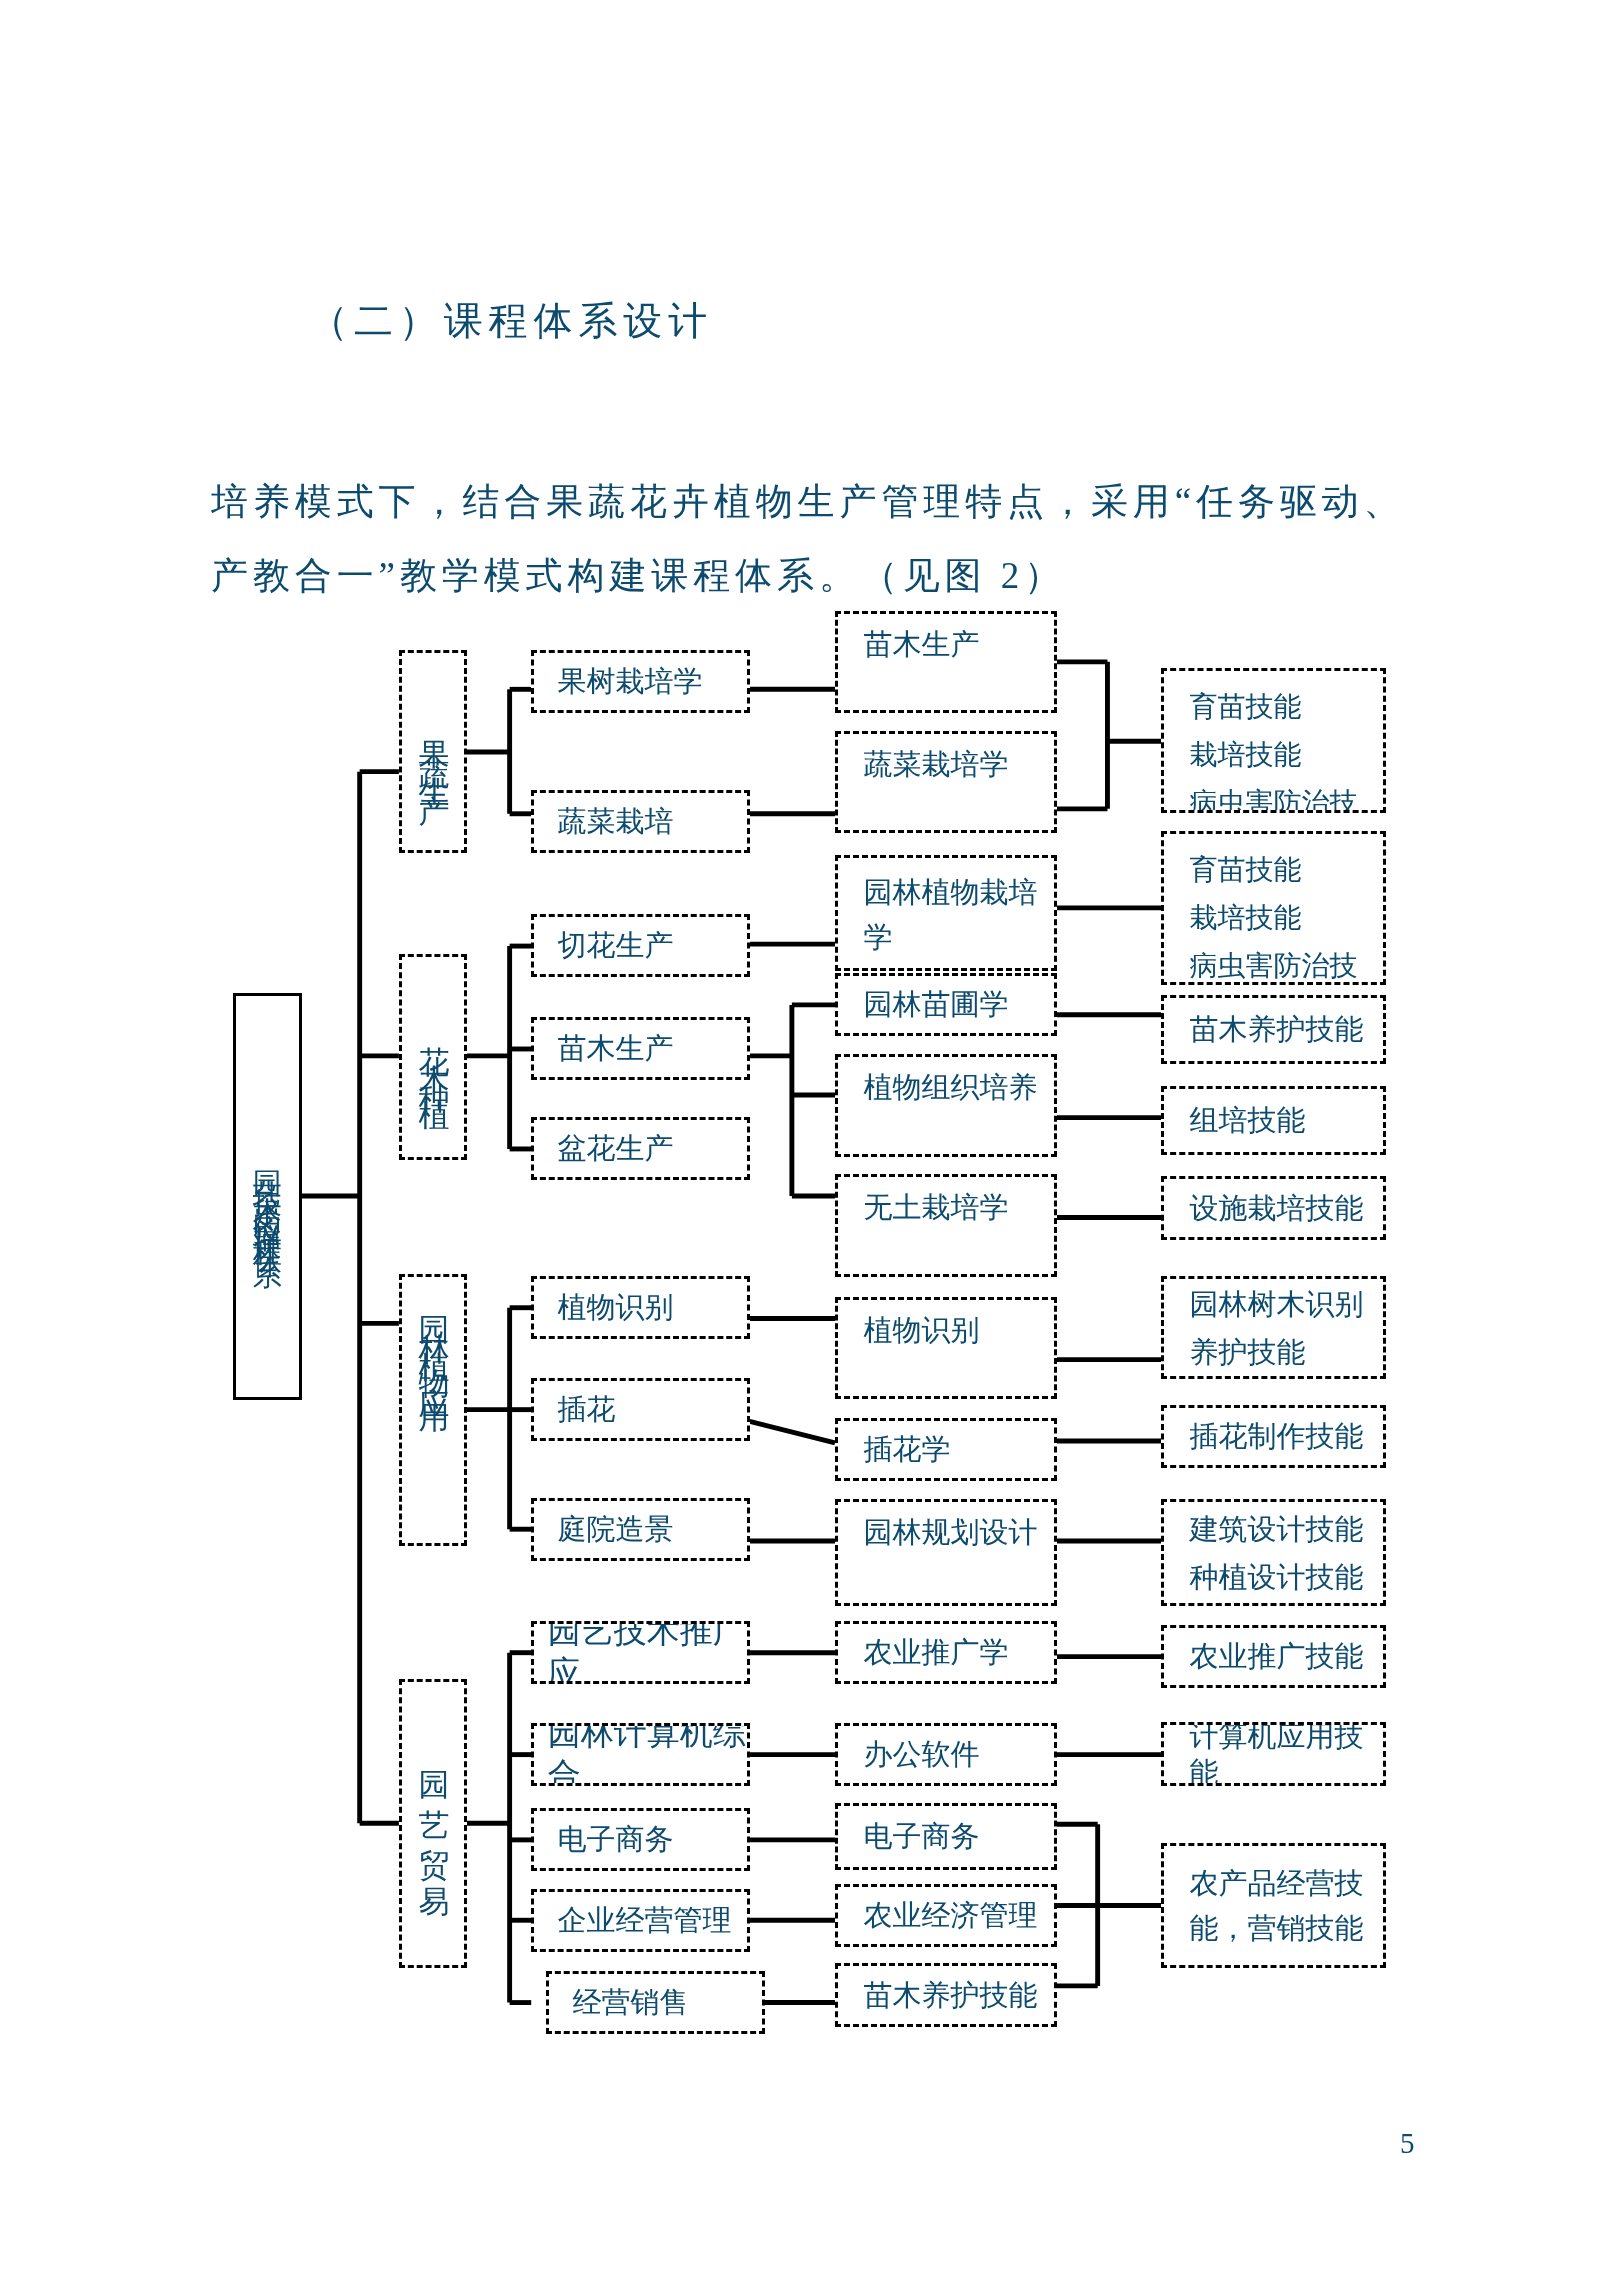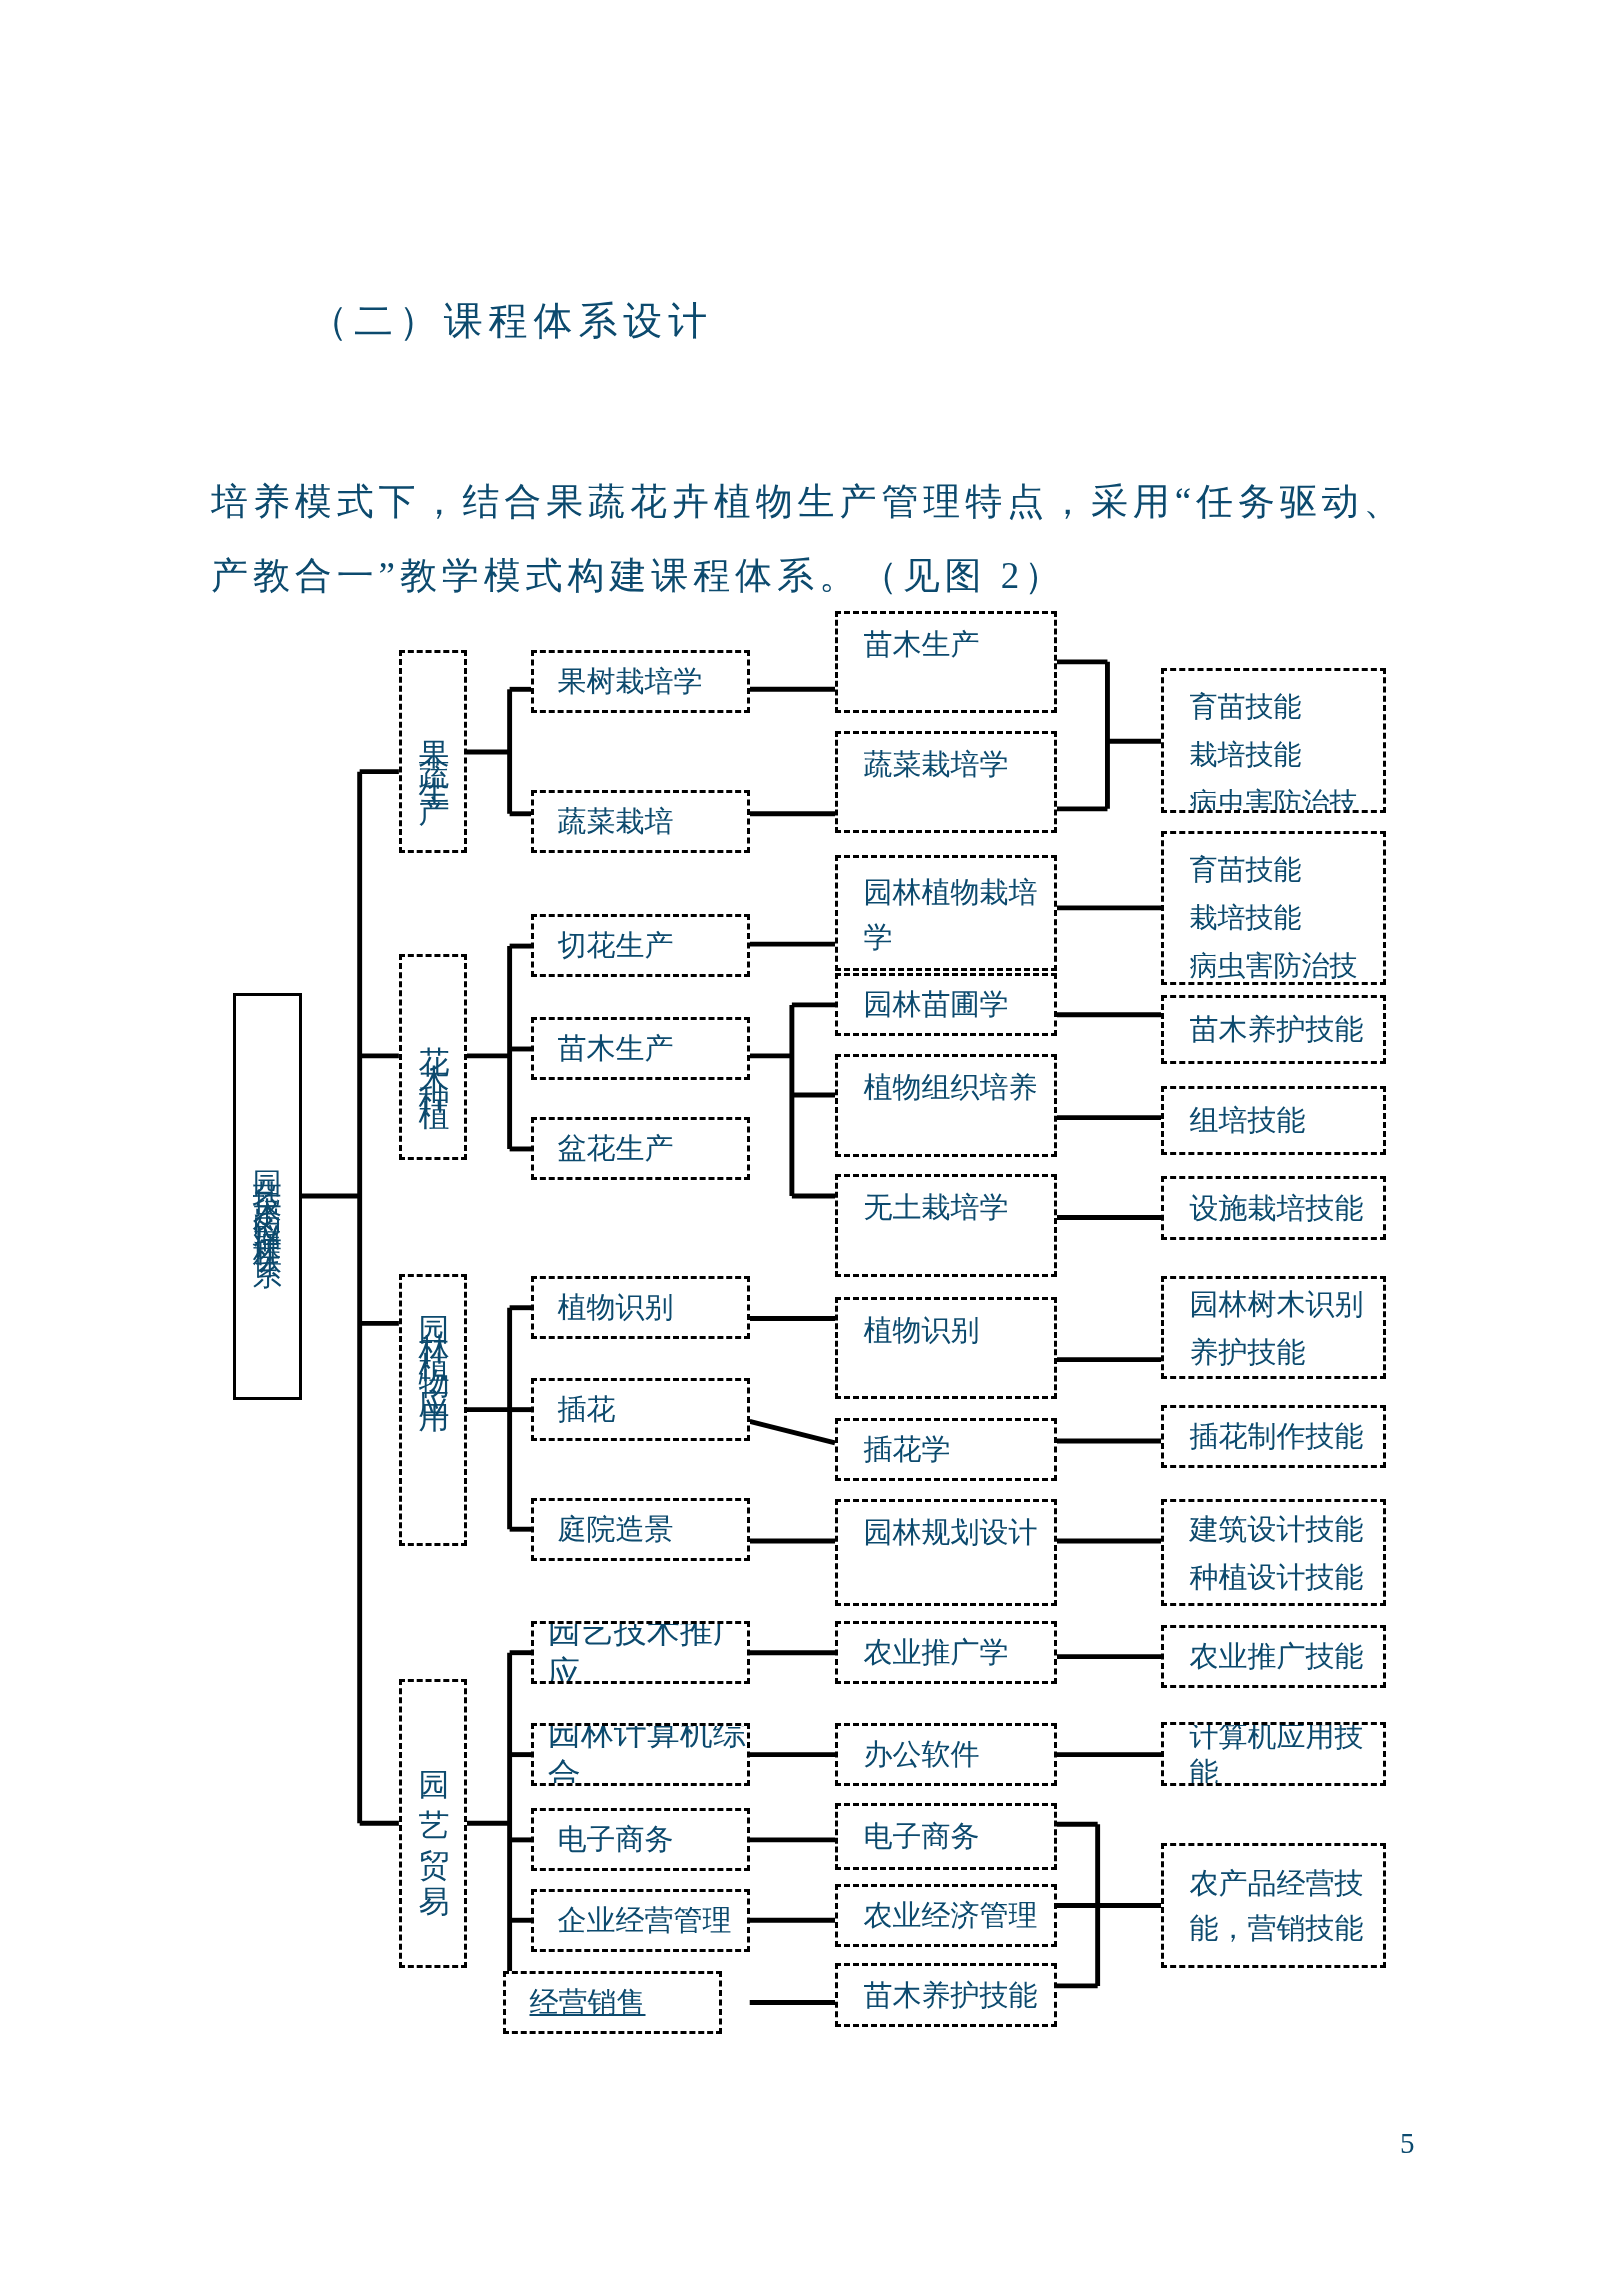--- a/index.html
+++ b/index.html
@@ -138,21 +138,21 @@
   <div class="box task" style="left:531px; top:914px;">切花生产</div>
   <div class="box task" style="left:531px; top:1017px;">苗木生产</div>
   <div class="box task" style="left:531px; top:1117px;">盆花生产</div>
   <div class="box task" style="left:531px; top:1276px;">植物识别</div>
   <div class="box task" style="left:531px; top:1378px;">插花</div>
   <div class="box task" style="left:531px; top:1498px;">庭院造景</div>
   <div class="box task tight" style="left:531px; top:1621px;">园艺技术推广应</div>
   <div class="box task tight" style="left:531px; top:1723px;">园林计算机综合</div>
   <div class="box task" style="left:531px; top:1808px;">电子商务</div>
   <div class="box task" style="left:531px; top:1889px;">企业经营管理</div>
-  <div class="box task" style="left:503px; top:1971px;text-decoration:underline;">经营销售</div>
+  <div class="box task" style="left:546px; top:1971px;">经营销售</div>
 
   <div class="box course top" style="left:835px; top:611px;  height:102px;">苗木生产</div>
   <div class="box course top" style="left:835px; top:731px;  height:102px;">蔬菜栽培学</div>
   <div class="box course top wrap" style="left:835px; top:855px;  height:116px;">园林植物栽培学</div>
   <div class="box course" style="left:835px; top:973px;  height:63px;">园林苗圃学</div>
   <div class="box course top" style="left:835px; top:1054px; height:103px;">植物组织培养</div>
   <div class="box course top" style="left:835px; top:1174px; height:103px;">无土栽培学</div>
   <div class="box course top" style="left:835px; top:1297px; height:102px;">植物识别</div>
   <div class="box course" style="left:835px; top:1418px; height:63px;">插花学</div>
   <div class="box course top" style="left:835px; top:1499px; height:107px;">园林规划设计</div>

